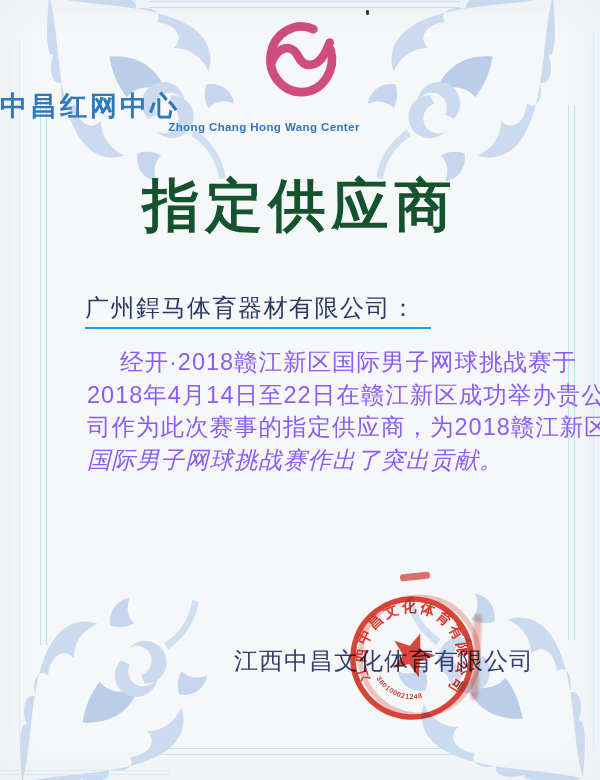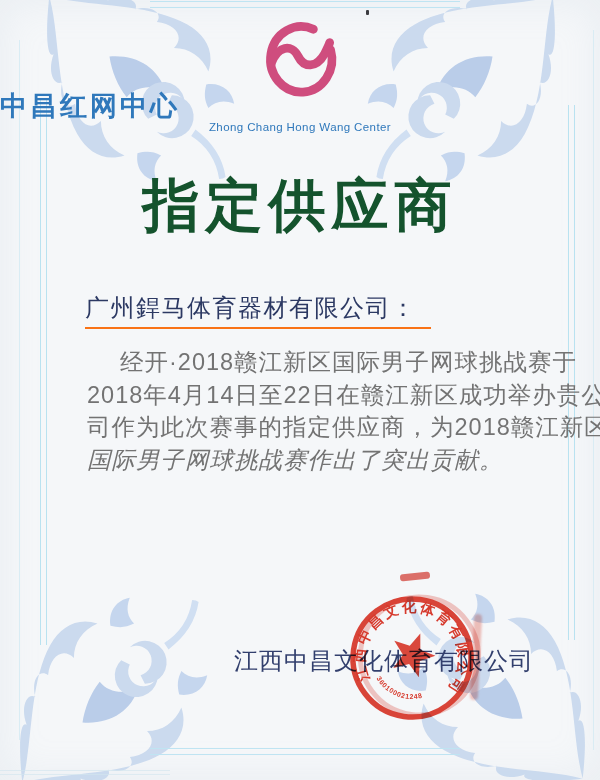--- a/index.html
+++ b/index.html
@@ -25,36 +25,36 @@
   .flor.tr{transform:scaleX(-1);}
   .flor.bl{transform:scaleY(-1);}
   .flor.br{transform:scale(-1,-1);}
   
   .logo{position:absolute;left:257px;top:13px;}
   .org-cn{
     position:absolute;left:0;top:88px;width:600px;text-align:left;
     font-size:27px;font-weight:700;letter-spacing:3px;color:#2f78bb;
   }
   .org-en{
-    position:absolute;left:0;top:121px;width:600px;text-align:center;
-    font-size:11.5px;font-weight:400;letter-spacing:.4px;color:#2f78bb;
+    position:absolute;left:0;top:121px;width:528px;text-align:center;
+    font-size:11.5px;font-weight:700;letter-spacing:.4px;color:#2f78bb;
   }
   .cert-title{
     position:absolute;left:0;top:168px;width:600px;margin:0;text-align:center;
     font-size:57px;font-weight:800;letter-spacing:6px;color:#14532d;
   }
   
   .recipient{
     position:absolute;left:85px;top:292px;
     font-size:24px;color:#2c3963;letter-spacing:1.5px;
-    border-bottom:2px solid #f97316;padding:0 14px 3px 0;
+    border-bottom:2px solid #0ea5e9;padding:0 14px 3px 0;
   }
   .body-text{
     position:absolute;left:87px;top:346px;width:451px;
-    font-size:23.5px;line-height:32.5px;color:#737373;letter-spacing:1px;
+    font-size:23.5px;line-height:32.5px;color:#8b5cf6;letter-spacing:1px;
   }
   .body-text .ln{text-align:justify;text-align-last:justify;white-space:nowrap;}
   .body-text .ln.first{text-indent:33px;}
   .body-text .ln.last{text-align-last:left;font-style:italic;}
   
   .sig{
     position:absolute;right:66px;top:645px;text-align:right;
     font-size:24px;line-height:32px;color:#323f6d;letter-spacing:1px;
   }
   .sig .date{letter-spacing:2.5px;}

